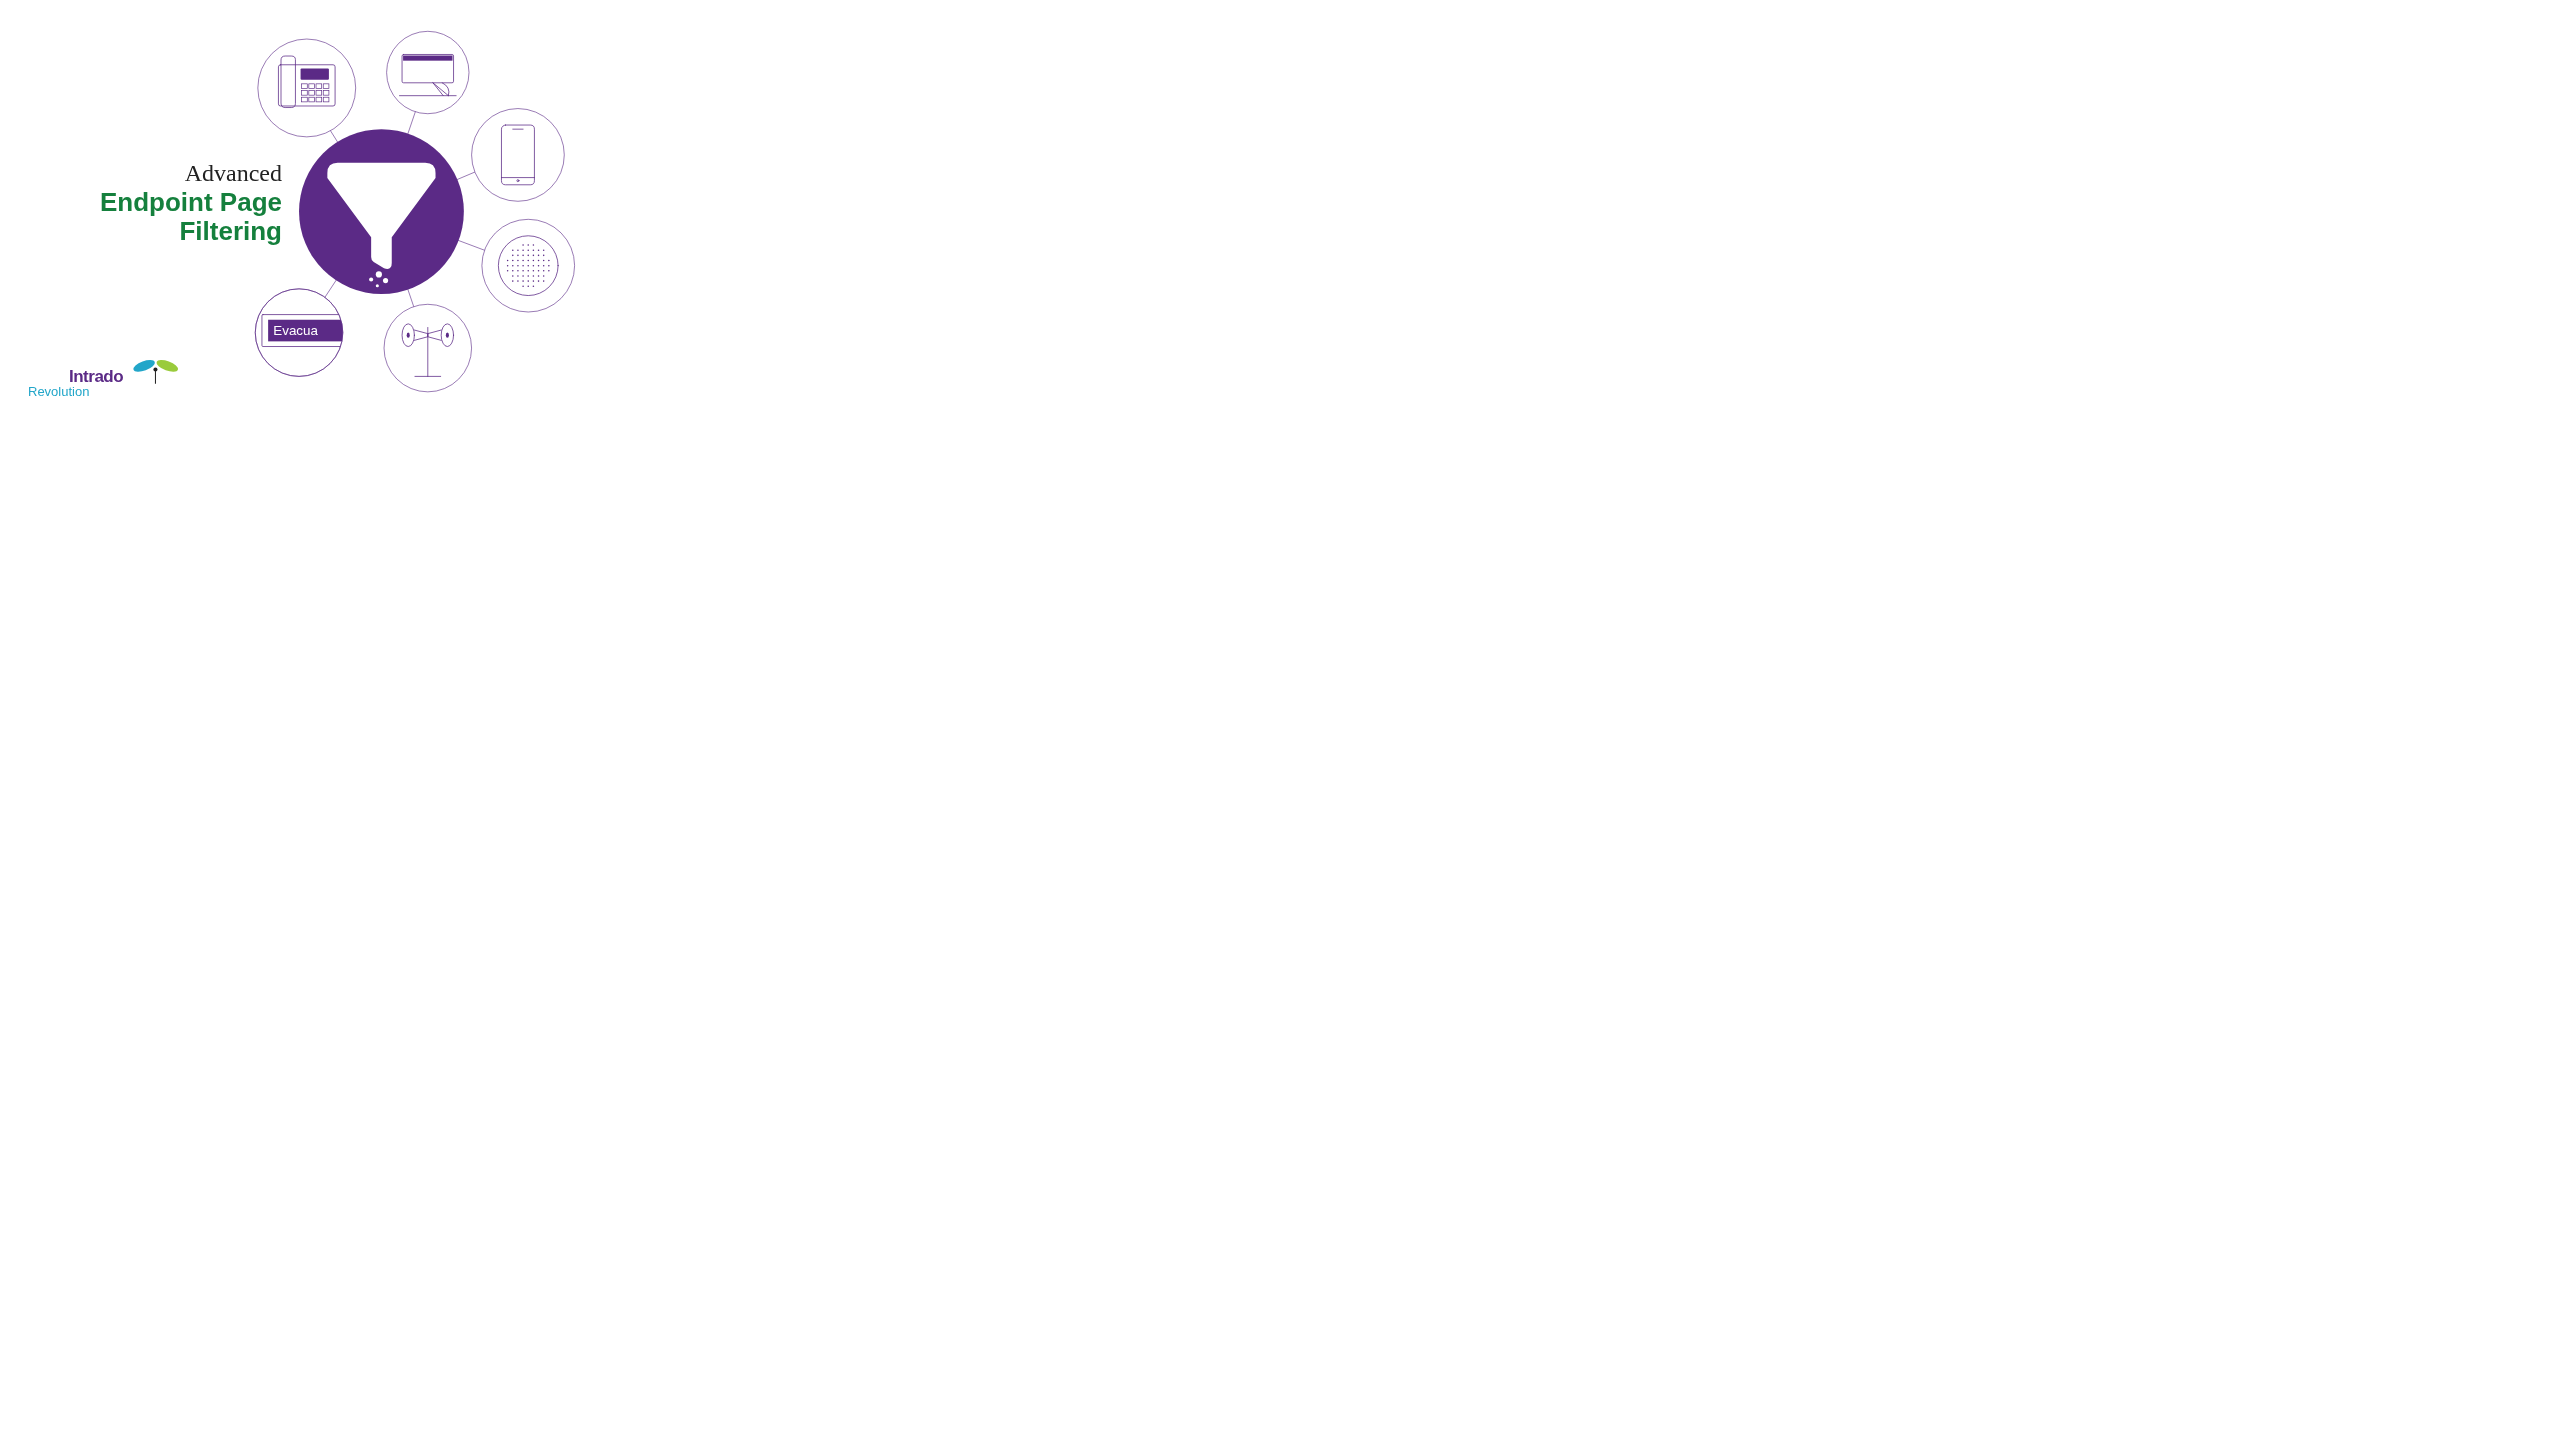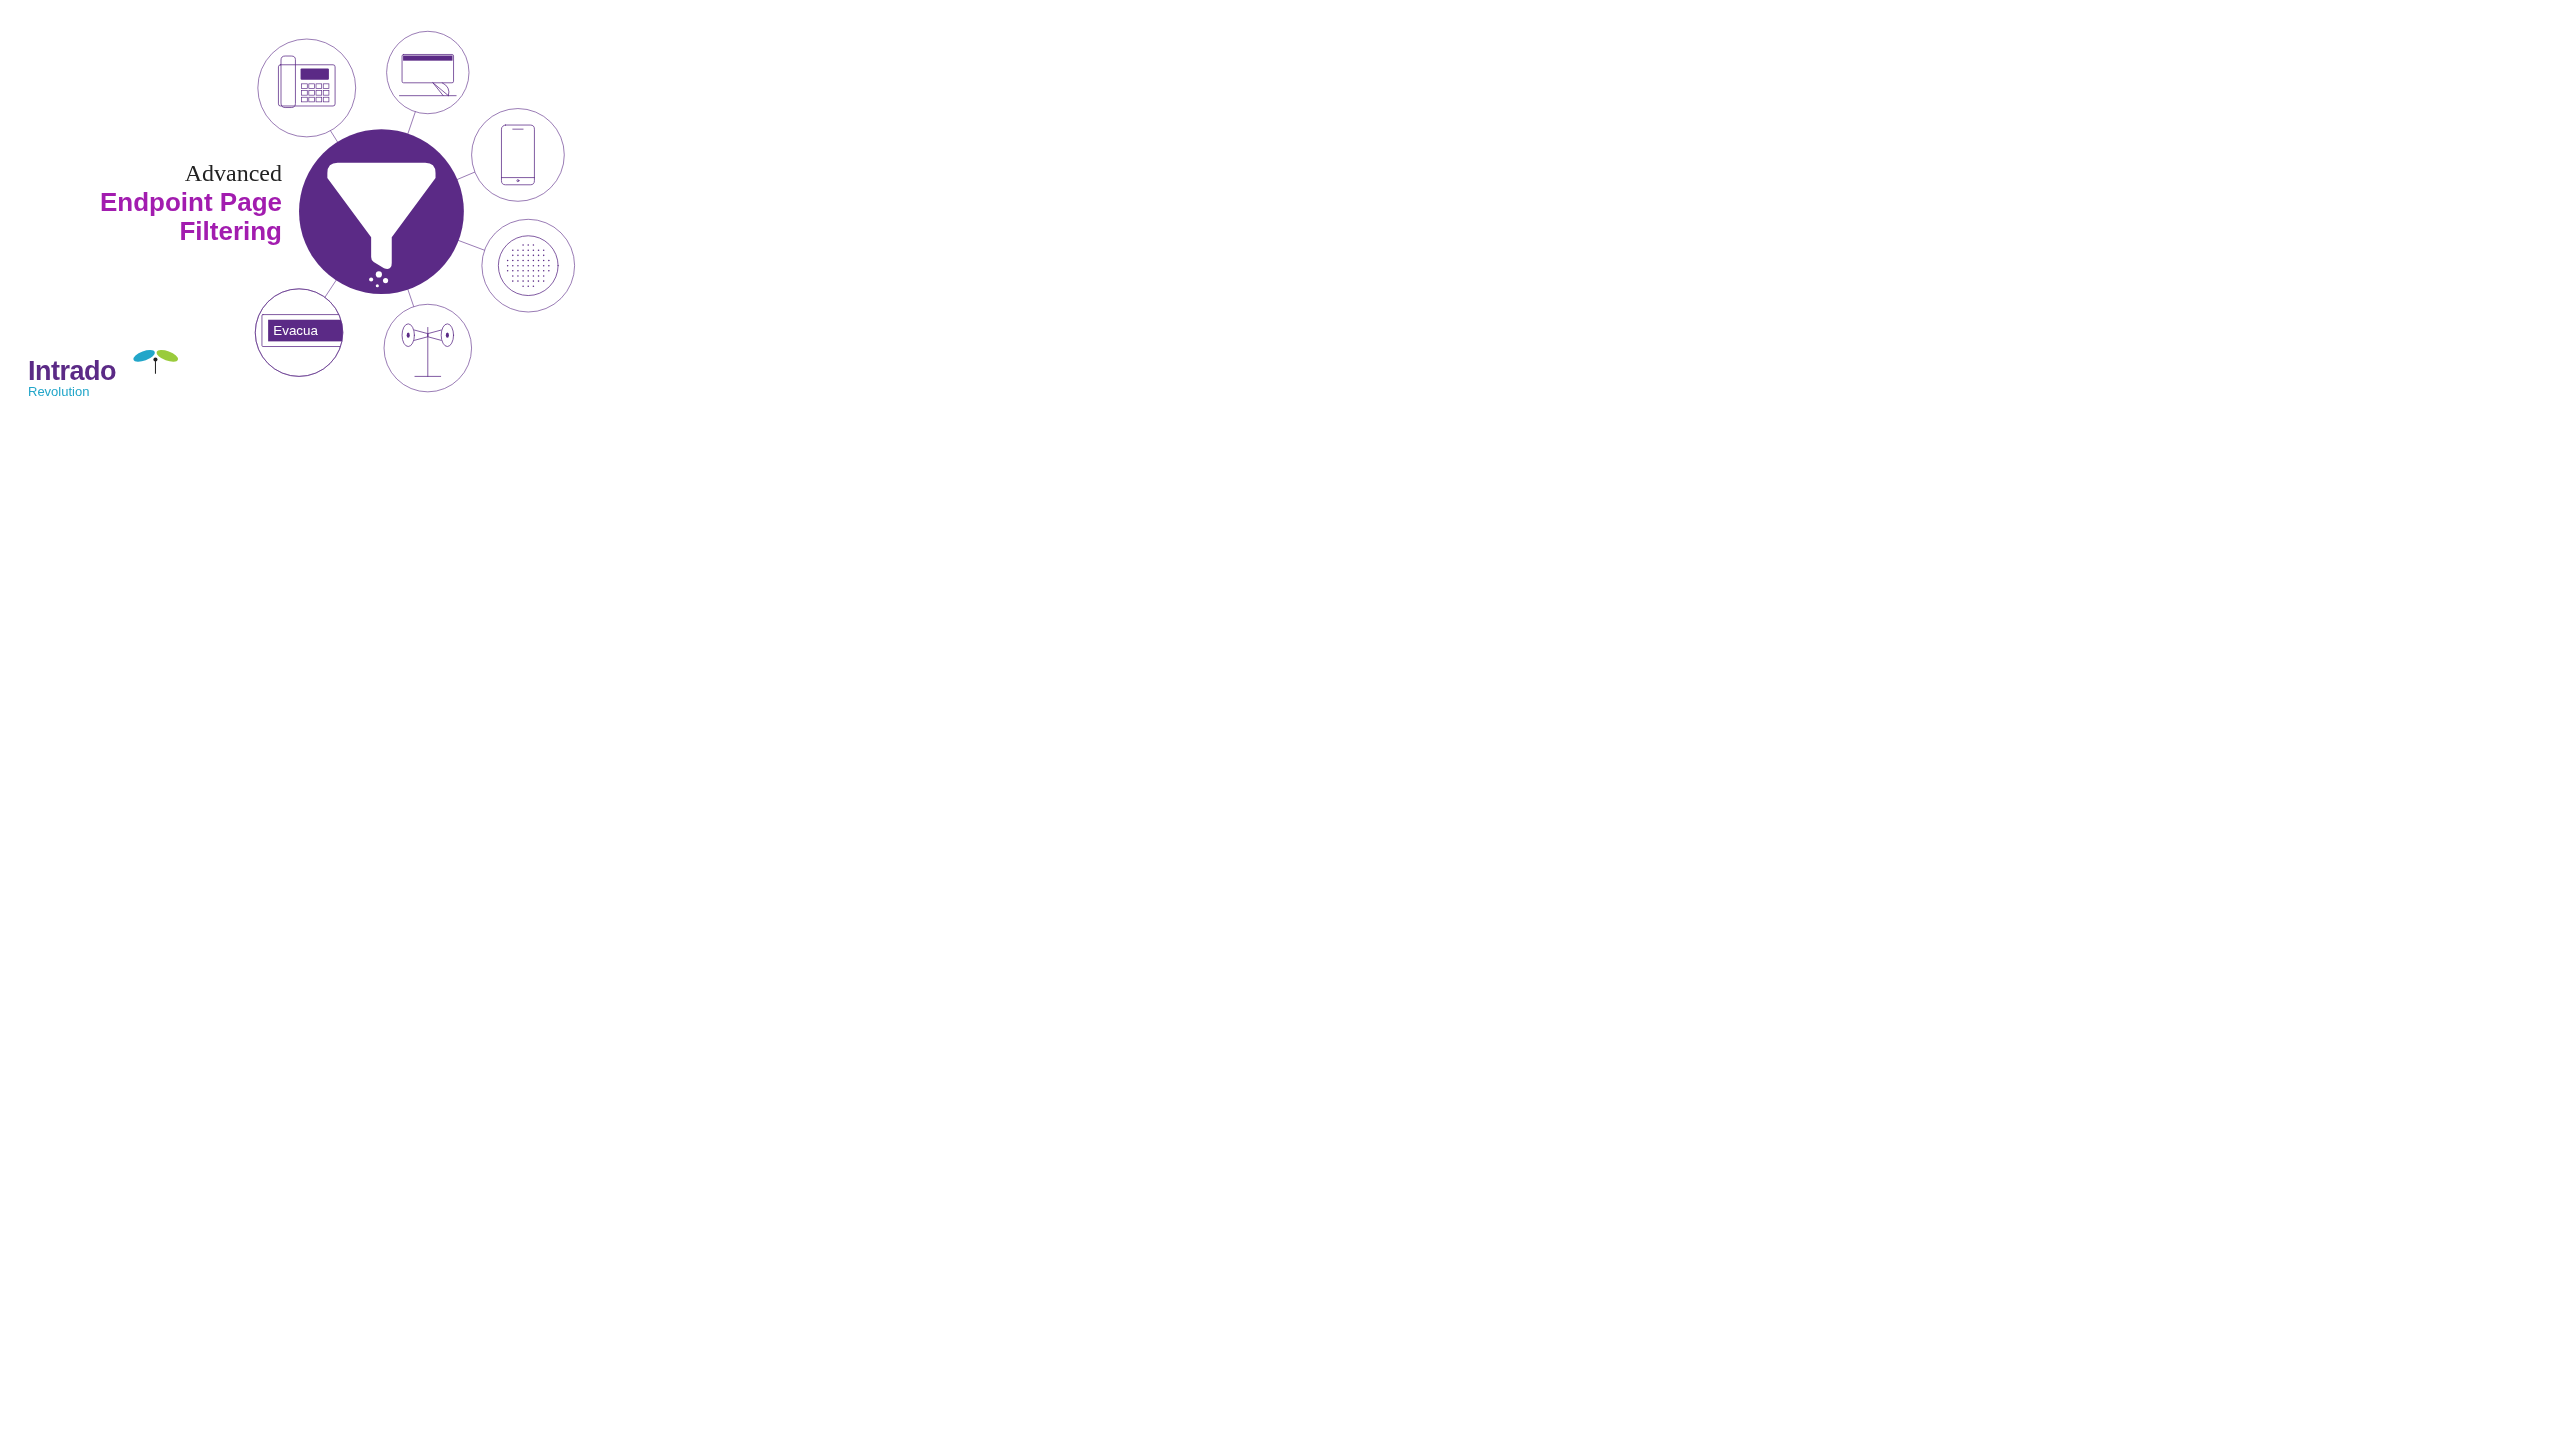--- a/index.html
+++ b/index.html
@@ -20,33 +20,34 @@
   }
   .title-line1 {
     font-size: 24px;
     font-weight: 300;
     color: #222;
     font-family: Liberation Serif, serif;
   }
   .title-line2, .title-line3 {
     font-size: 26px;
     font-weight: 700;
-    color: #a21caf;
+    color: #15803d;
   }
   .logo {
     position: absolute;
     left: 28px;
     bottom: 18px;
   }
   .logo-main {
-    font-size: 27px;
+    font-size: 17px;
     font-weight: 800;
     color: #5b2a86;
     letter-spacing: -0.5px;
     line-height: 1;
+    margin-left: 41px;
   }
   .logo-sub {
     font-size: 13px;
     font-weight: 500;
     color: #22a6c9;
     margin-top: -1px;
   }
   .dragonfly {
     position: absolute;
     left: 103px;

